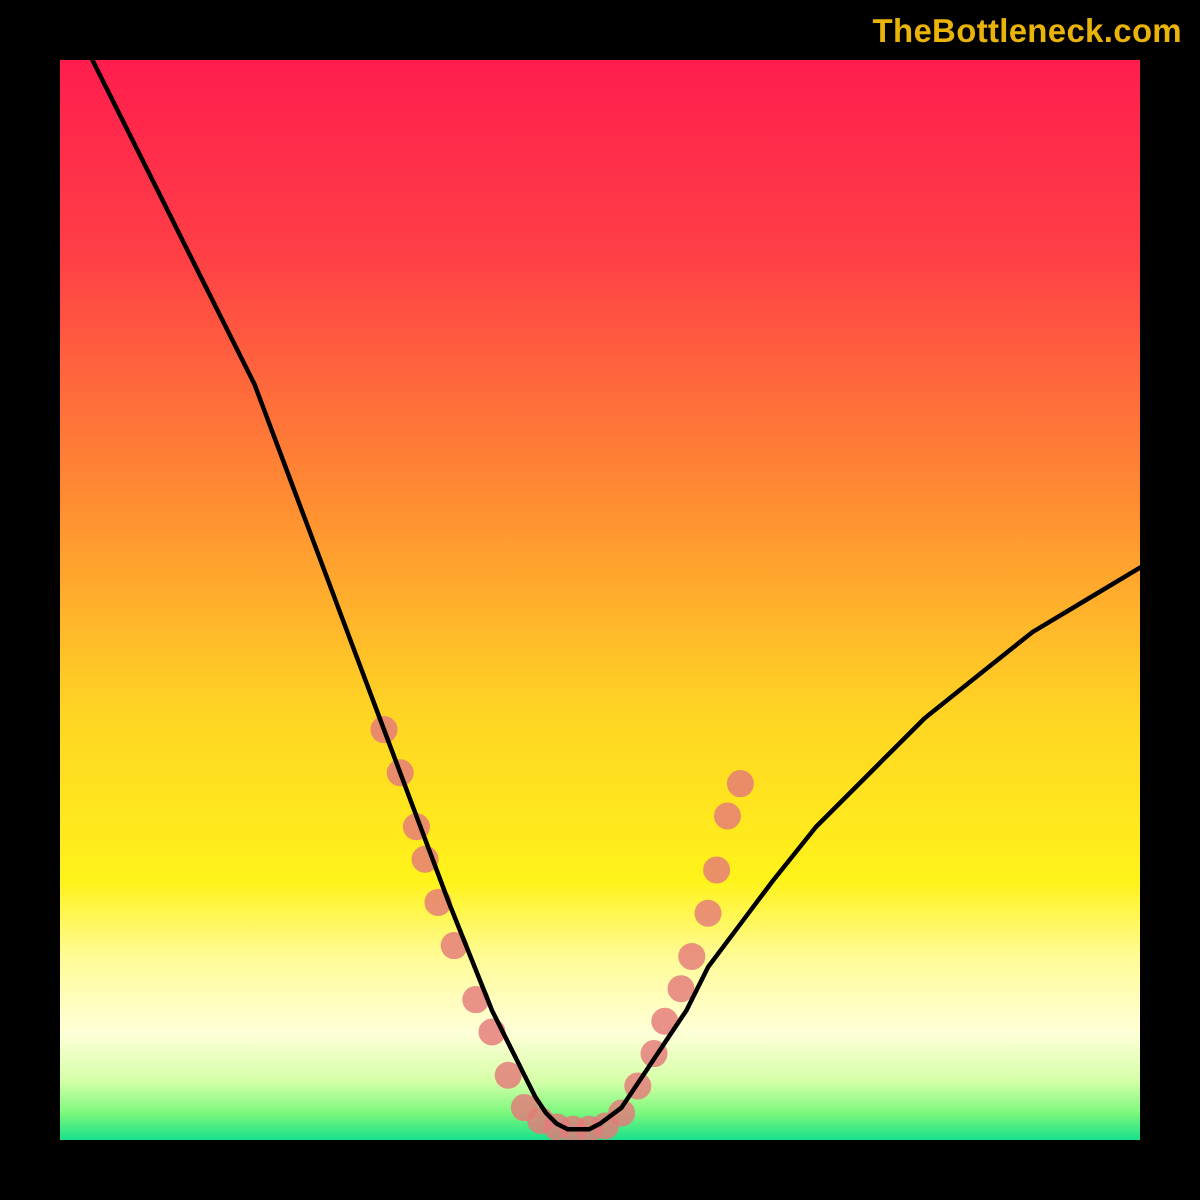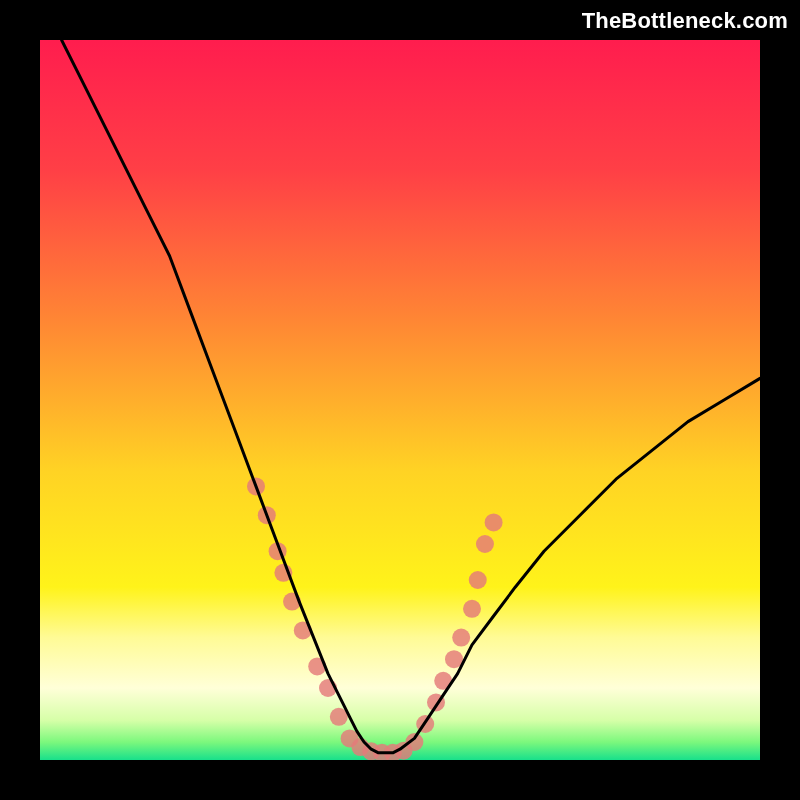--- a/index.html
+++ b/index.html
@@ -34,21 +34,21 @@
     width: 720px;
     height: 720px;
   }
   .watermark {
     position: absolute;
     top: 8px;
     right: 12px;
     font-family: Arial, Helvetica, sans-serif;
     font-size: 22px;
     font-weight: bold;
-    color: #ffffff;
+    color: #eab308;
     letter-spacing: 0.2px;
   }
   svg.curve {
     position: absolute;
     left: 0;
     top: 0;
     width: 720px;
     height: 720px;
   }
 </style>

